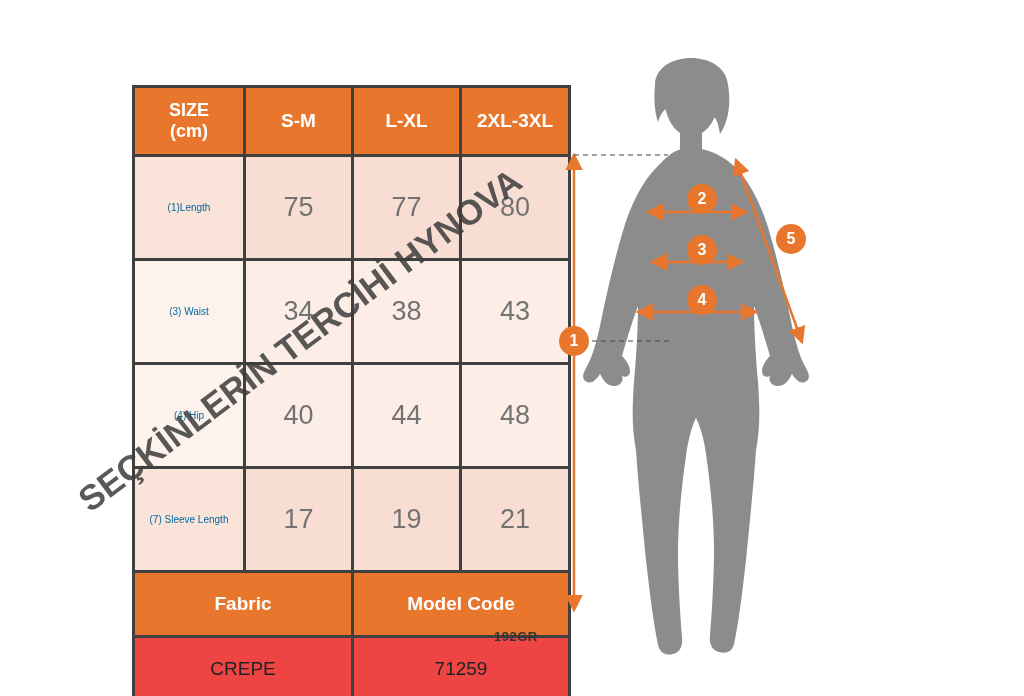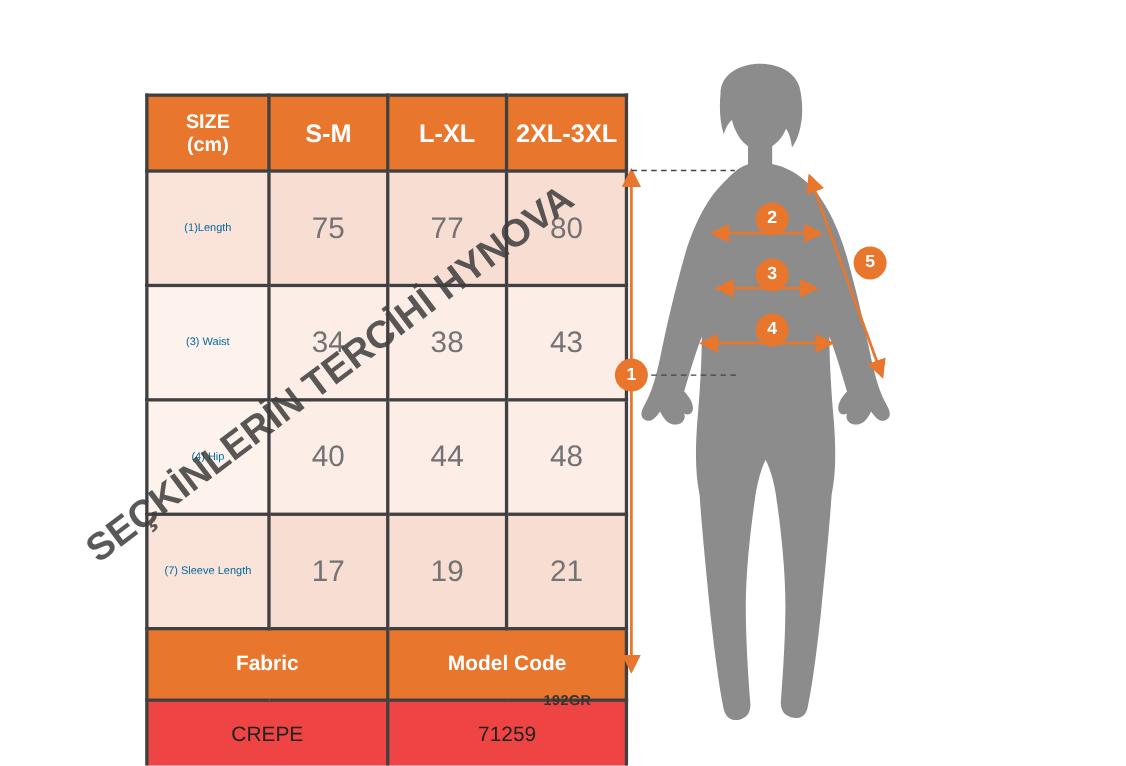--- a/index.html
+++ b/index.html
@@ -33,21 +33,21 @@
   }
   #size-table td, #size-table th {
     border: 3px solid #404040;
     text-align: center;
     vertical-align: middle;
   }
   .hdr-cell {
     background: #E8762C;
     color: #ffffff;
     font-weight: bold;
-    font-size: 23px;
+    font-size: 19px;
     height: 66px;
     padding: 0 2px;
   }
   .hdr-cell.size-label {
     font-size: 18px;
     line-height: 1.15;
   }
   .row-label {
     background: #FAE3D8;
     color: #0369a1;

